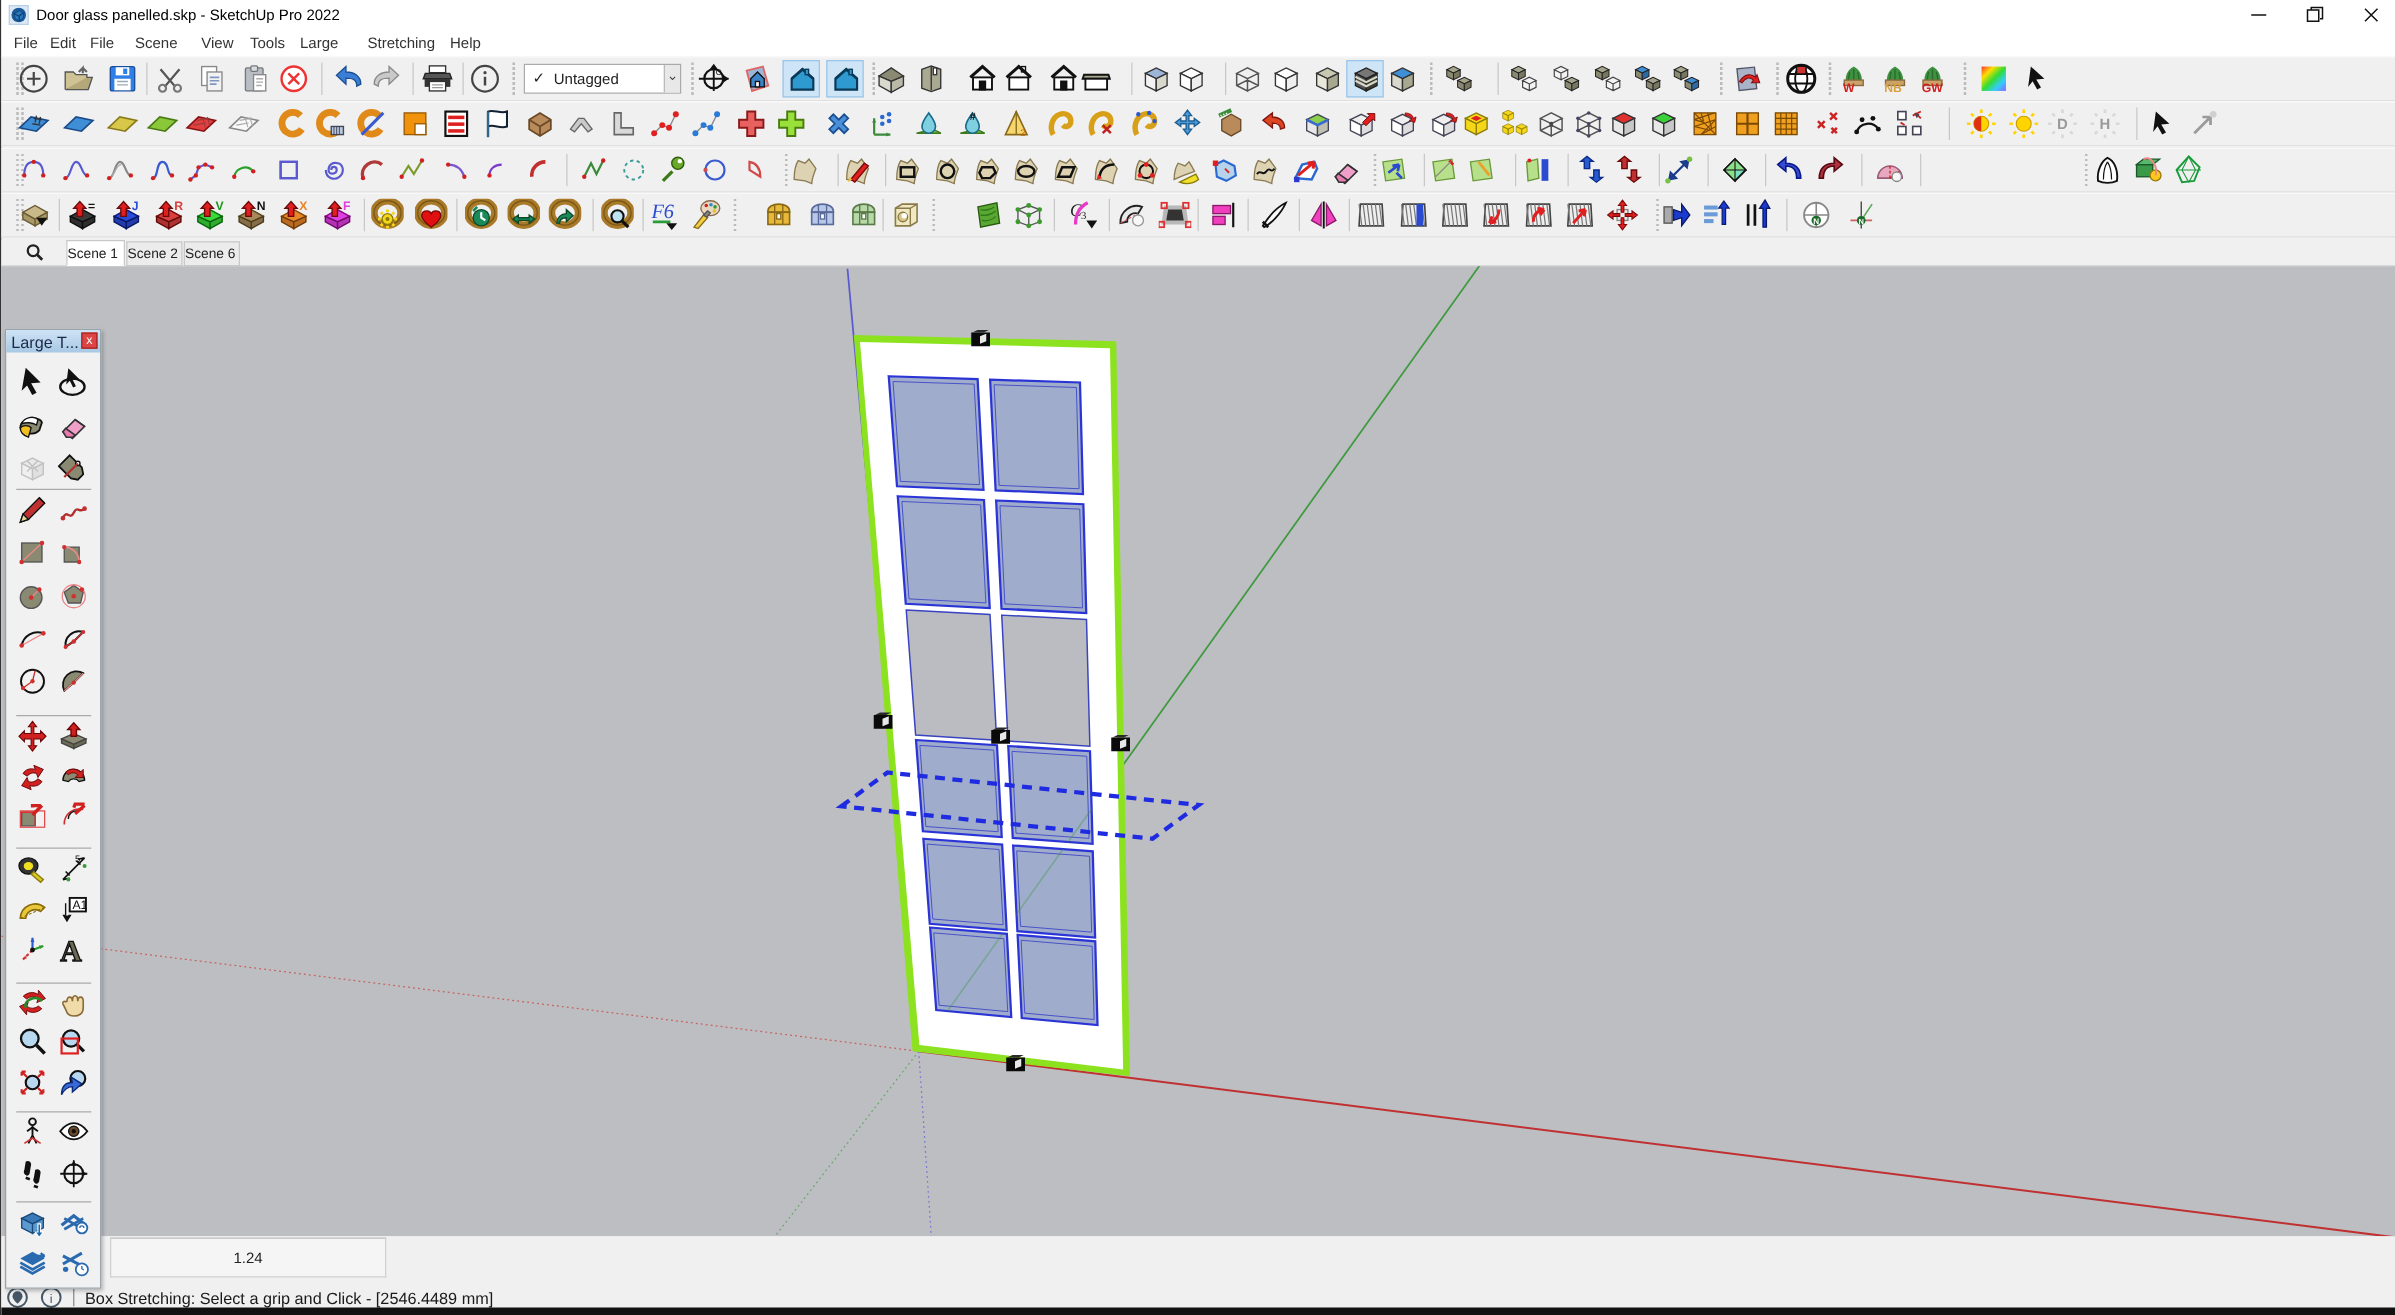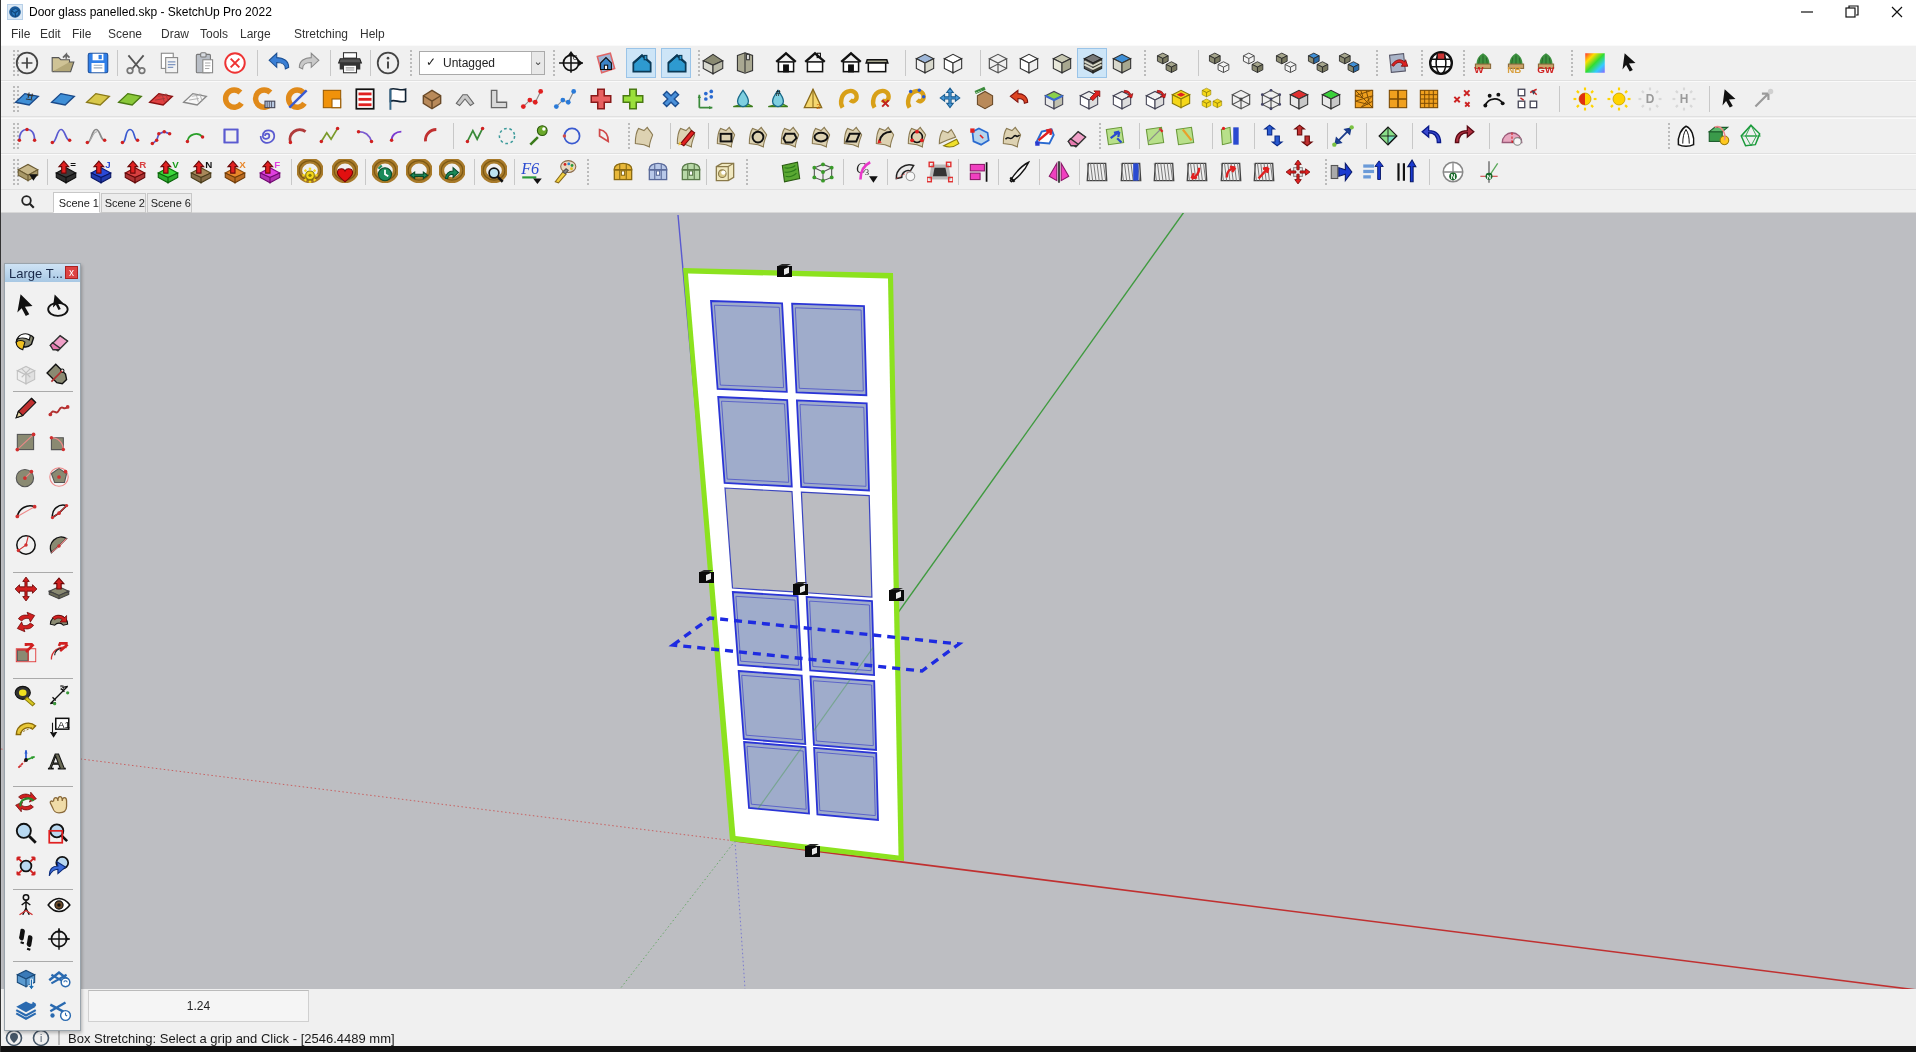--- a/index.html
+++ b/index.html
@@ -13,21 +13,21 @@
 .tb svg, .lpi svg { width:26px; height:26px; }
 .tb.sel { width:30px; height:30px; top:3px; background:#cde5f7; border:1px solid #9ac4e8; }
 .vsep { position:absolute; top:5px; width:1px; height:26px; background:#c8c8c8; }
 .dvsep { position:absolute; top:5px; width:2px; height:26px; background:repeating-linear-gradient(to bottom,#bbb 0 2px,transparent 2px 4px); }
 .dd { position:absolute; left:418px; top:6px; width:126px; height:24px; background:#fff; border:1px solid #aaa; }
 .chk { position:absolute; left:6px; top:3px; font-size:12px; color:#222; }
 .ddt { position:absolute; left:23px; top:4px; font-size:12px; color:#222; }
 .ddb { position:absolute; right:0; top:0; width:13px; height:22px; background:#e8e8e8; border-left:1px solid #bbb; font-size:11px; color:#444; text-align:center; line-height:18px; }
 .scenes { position:absolute; left:0; top:192px; width:1916px; height:21px; background:#f0f0f0; border-bottom:1px solid #d8d8d8; }
 .mag { position:absolute; left:19px; top:2px; }
-.tab { position:absolute; top:1px; height:20px; font-size:11px; color:#222; padding-top:3px; text-align:right; border:1px solid #c8c8c8; background:#ececec; }
+.tab { position:absolute; top:1px; height:20px; font-size:11px; color:#222; padding-top:3px; text-align:left; border:1px solid #c8c8c8; background:#ececec; }
 .tab.act { background:#fff; border-bottom:1px solid #fff; height:21px; top:0; padding-top:4px; }
 .viewport { position:absolute; left:0; top:213px; width:1916px; height:776px; background:#bdbec2; }
 .lpanel { position:absolute; left:3px; top:263px; width:77px; height:768px; background:#f1f1f1; border:1px solid #9aa4ac; box-shadow:1px 2px 3px rgba(0,0,0,0.25); }
 .lptitle { position:absolute; left:0; top:0; width:75px; height:18px; background:linear-gradient(#cfe3f5,#a8c8e4); font-size:13px; font-weight:normal; color:#1a2a4a; padding:2px 0 0 4px; }
 .lpx { position:absolute; right:2px; top:2px; width:13px; height:13px; background:#d44; color:#fff; font-size:10px; line-height:12px; text-align:center; border:1px solid #a22; }
 .lpi { position:absolute; width:24px; height:24px; }
 .lpdiv { position:absolute; left:8px; width:60px; height:1px; background:#aaa; }
 .bstrip { position:absolute; left:0; top:989px; width:1916px; height:57px; background:#f0f0f0; }
 .vcb { position:absolute; left:87px; top:990px; width:221px; height:32px; background:#f5f5f5; border:1px solid #d0d0d0; border-top:1px solid #bbb; font-size:12px; color:#222; text-align:center; line-height:30px; }
 .sicons { position:absolute; left:4px; top:1029px; }
@@ -49,21 +49,21 @@
       </svg></div>
  <div class="winbtn" style="left:1881px"><svg width="30" height="24" viewBox="0 0 30 24">
         <path d="M10 7l10 10M20 7L10 17" stroke="#111" stroke-width="1.2"></path>
       </svg></div>
 </div>
 <div class="menubar">
     <span style="left:10px">File</span>
     <span style="left:39px">Edit</span>
     <span style="left:71px">File</span>
     <span style="left:107px">Scene</span>
-    <span style="left:160px">Draw</span>
+    <span style="left:160px">View</span>
     <span style="left:199px">Tools</span>
     <span style="left:239px">Large</span>
     <span style="left:293px">Stretching</span>
     <span style="left:359px">Help</span>
   </div>
 <div class="tbrow" style="top:45px">
     <span class="dvsep" style="left:12px"></span>
     <span class="dvsep" style="left:16px"></span>
     <span class="tb" style="left:13px"><svg width="24" height="24" viewBox="0 0 24 24">
         <circle cx="12" cy="12" r="9.5" fill="none" stroke="#444" stroke-width="1.6"></circle>

